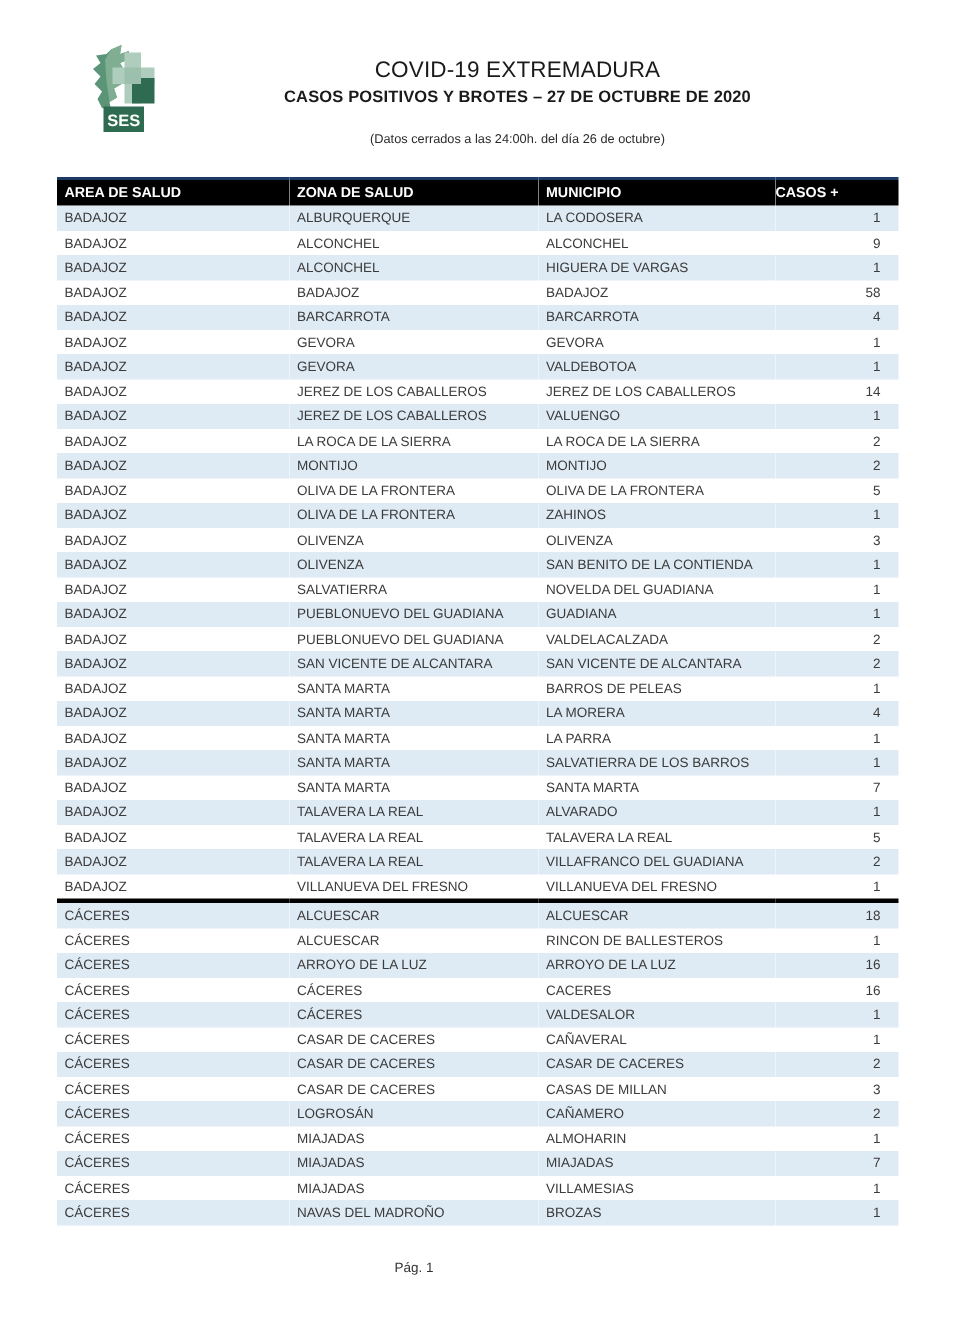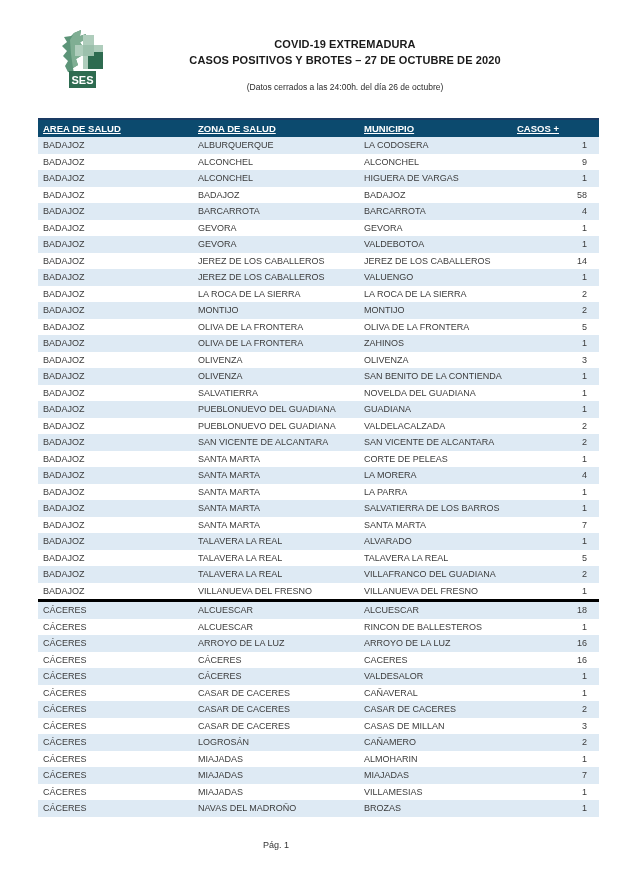--- a/index.html
+++ b/index.html
@@ -13,35 +13,35 @@
 
   
   .logo {
     position: absolute; left: 55px; top: 26px;
     width: 52px; height: 66px;
   }
   .title-block {
     position: absolute; left: 95px; top: 38px; width: 500px;
     text-align: center; color: #1a1a1a;
   }
-  .title-line1 { font-size: 11px; font-weight: bold; margin: 0 0 4px 0; letter-spacing: .1px; }
+  .title-line1 { font-size: 15px; font-weight: normal; margin: 0 0 4px 0; letter-spacing: .1px; }
   .title-line2 { font-size: 11px; font-weight: bold; margin: 0 0 4px 0; letter-spacing: .1px; }
   .title-line3 { font-size: 8.5px; font-weight: normal; margin: 16px; color: #2a2a2a; }
 
   
   .table-wrap { position: absolute; left: 38px; top: 118px; width: 561px; }
   table { border-collapse: collapse; table-layout: fixed; width: 561px; }
   col.c1 { width: 155px; } col.c2 { width: 166px; }
   col.c3 { width: 158px; } col.c4 { width: 82px; }
   thead th {
-    background: #0c4a6e; color: #ffffff;
+    background: #000000; color: #ffffff;
     font-size: 9.5px; font-weight: bold; text-align: left;
     padding: 0 0 0 5px; height: 17px; line-height: 17px;
     border-top: 2.5px solid #1A3A63;
-    white-space: nowrap; overflow: hidden; text-decoration: underline;
+    white-space: nowrap; overflow: hidden;
   }
   thead th.num { text-align: left; padding: 0 12px 0 0; }
   tbody td {
     font-size: 9px; color: #3b3b3b;
     padding: 0 0 0 5px; height: 16.5px; line-height: 16.5px;
     white-space: nowrap; overflow: hidden;
   }
   tbody td.num { text-align: right; padding: 0 12px 0 0; }
   tr.stripe td { background: #DEEAF4; }
   tr.section-start td { border-top: 3px solid #000000; }
@@ -207,21 +207,21 @@
         </tr>
         <tr class="stripe">
           <td>BADAJOZ</td>
           <td>SAN VICENTE DE ALCANTARA</td>
           <td>SAN VICENTE DE ALCANTARA</td>
           <td class="num">2</td>
         </tr>
         <tr>
           <td>BADAJOZ</td>
           <td>SANTA MARTA</td>
-          <td>CORTE DE PELEAS</td>
+          <td>BARROS DE PELEAS</td>
           <td class="num">1</td>
         </tr>
         <tr class="stripe">
           <td>BADAJOZ</td>
           <td>SANTA MARTA</td>
           <td>LA MORERA</td>
           <td class="num">4</td>
         </tr>
         <tr>
           <td>BADAJOZ</td>

